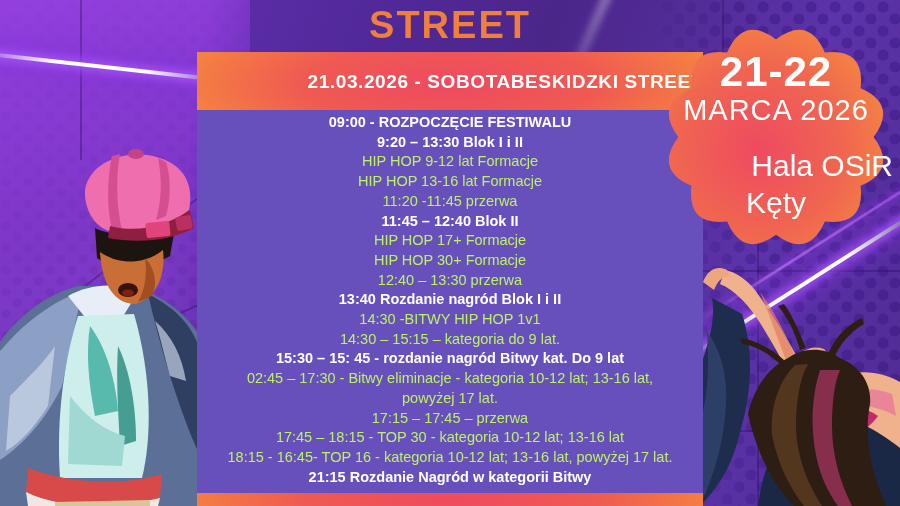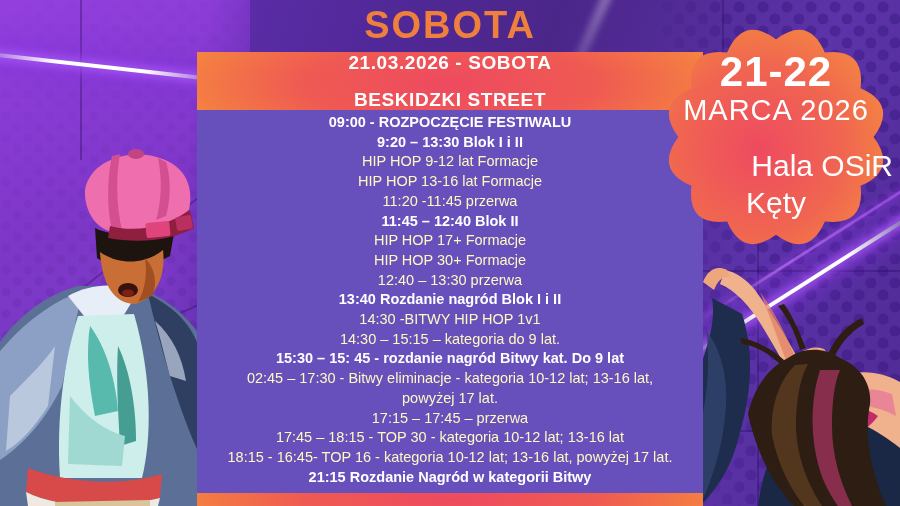--- a/index.html
+++ b/index.html
@@ -38,25 +38,25 @@
   .laser{position:absolute;height:4px;border-radius:3px;
     background:linear-gradient(90deg,rgba(255,255,255,.2),#ffffff 30%,#ffffff 70%,rgba(255,255,255,.2));
     box-shadow:0 0 10px 3px rgba(168,85,247,.95),0 0 26px 8px rgba(128,50,220,.6);}
   .laser-left{left:-12px;top:52px;width:225px;transform:rotate(6.4deg);transform-origin:left center;}
   .laser-br{left:694px;top:352px;width:260px;transform:rotate(-32.5deg);transform-origin:left center;}
   .laser-br2{left:694px;top:322px;width:260px;height:3px;opacity:.65;transform:rotate(-32.5deg);transform-origin:left center;
     background:linear-gradient(90deg,rgba(200,120,255,.1),#c77dff 40%,#b45cff);box-shadow:0 0 8px 2px rgba(150,60,230,.8);}
 
   
   .panel{position:absolute;left:197px;top:52px;width:506px;height:454px;display:flex;flex-direction:column;}
-  .banner{height:58px;flex:0 0 58px;display:flex;flex-direction:column;align-items:center;justify-content:space-between;
+  .banner{height:58px;flex:0 0 58px;display:flex;align-items:center;justify-content:flex-end;
     background:radial-gradient(ellipse 65% 160% at 50% 55%,#ee4a60 0%,#ef5a52 45%,#f68b3d 90%);}
   .banner .bl{color:#fff;font-weight:800;font-size:19px;line-height:21px;letter-spacing:.6px;}
   .sched{flex:1;background:#6750bc;padding-top:3px;display:flex;flex-direction:column;align-items:center;}
-  .sched-line{font-size:14.5px;line-height:19.7px;color:#fef9c3;font-weight:400;white-space:nowrap;text-align:center;}
+  .sched-line{font-size:14.5px;line-height:19.7px;color:#bef264;font-weight:400;white-space:nowrap;text-align:center;}
   .sched-line.bold{color:#ffffff;font-weight:800;}
   .bottombar{height:13px;flex:0 0 13px;
     background:radial-gradient(ellipse 65% 400% at 50% 50%,#ee4a60 0%,#ef5a52 45%,#f68b3d 90%);}
 
   
   .title{position:absolute;left:197px;top:0px;width:506px;text-align:center;
     color:#ee7f3c;font-size:38px;font-weight:800;letter-spacing:2px;line-height:50px;}
 
   
   .badge{position:absolute;left:659px;top:20px;width:234px;height:234px;}
@@ -159,21 +159,21 @@
       <path d="M88,128 C68,138 54,158 48,184 C58,228 74,254 94,276 L186,276 C170,240 164,204 170,174 C172,154 160,136 140,128 C122,116 102,118 88,128 Z" fill="#2e1d12"></path>
       <path d="M95,135 C80,150 70,175 72,205 C78,235 90,258 104,276 L122,276 C105,250 95,220 96,190 C97,168 100,148 108,134 Z" fill="#5d3d22" opacity="0.8"></path>
       <path d="M120,140 C112,165 110,195 116,225 C120,246 128,262 138,276 L152,276 C140,252 132,225 132,196 C132,174 134,154 140,140 Z" fill="#cf3c7c" opacity="0.55"></path>
 
       <path d="M84,130 C70,118 55,110 40,108 L42,114 C56,116 70,124 82,136 Z" fill="#2e1d12"></path>
       <path d="M100,120 C95,102 88,88 78,76 L84,74 C94,88 100,104 106,118 Z" fill="#2e1d12"></path>
       <path d="M128,124 C136,106 148,94 162,88 L164,94 C150,102 140,114 134,128 Z" fill="#2e1d12"></path>
     </g>
   </svg>
 
-  <div class="title">SOBOTA</div>
+  <div class="title">STREET</div>
 
   <div class="panel">
     <div class="banner">
       <div class="bl">21.03.2026 - SOBOTA</div>
       <div class="bl">BESKIDZKI STREET</div>
     </div>
     <div class="sched">
         <div class="sched-line bold">09:00 - ROZPOCZĘCIE FESTIWALU</div>
         <div class="sched-line bold">9:20 – 13:30 Blok I i II</div>
         <div class="sched-line">HIP HOP 9-12 lat Formacje</div>

